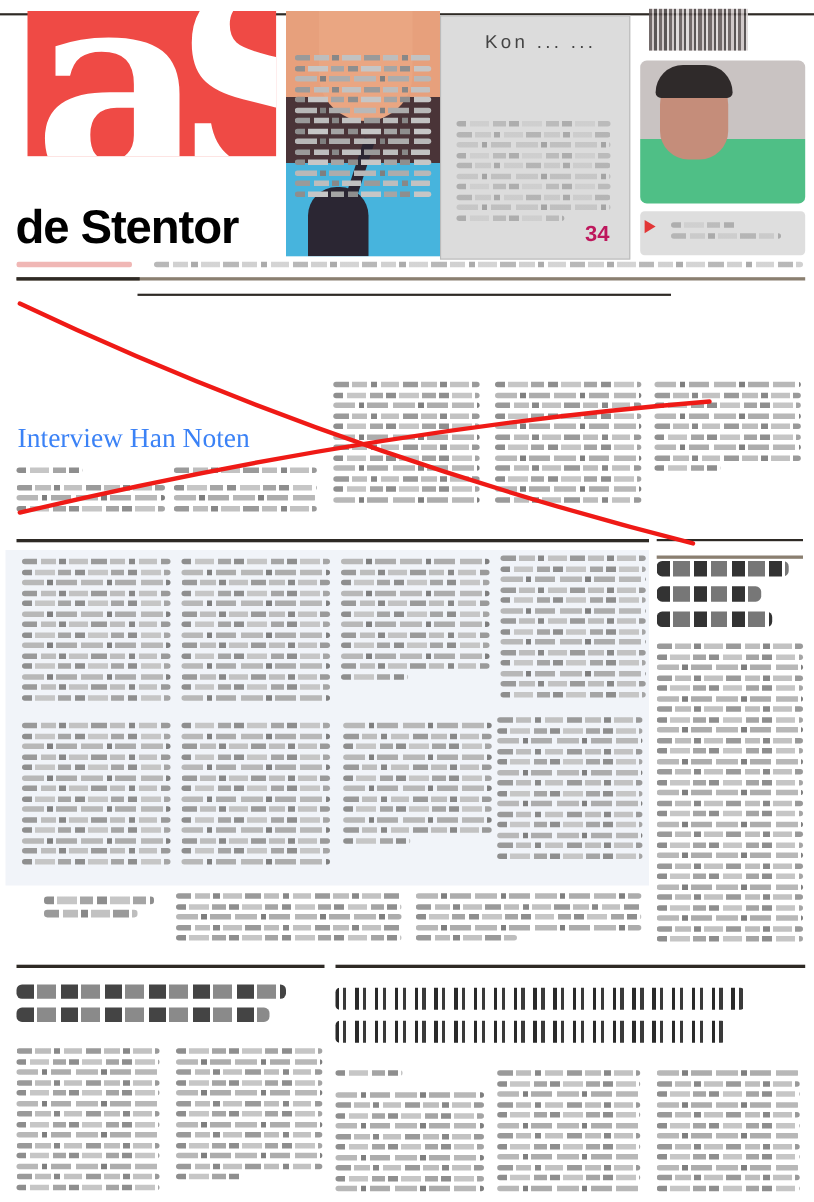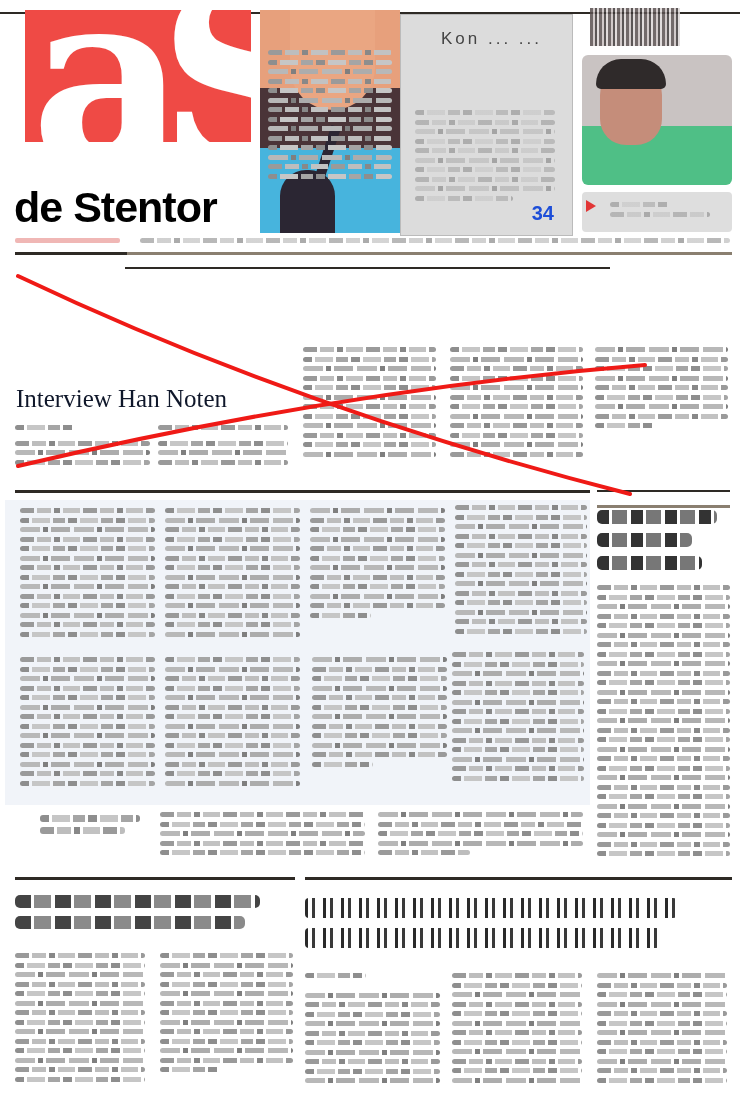--- a/index.html
+++ b/index.html
@@ -25,32 +25,32 @@
   .logo-sub { position: absolute; left: 15px; top: 238px; width: 105px; height: 5px; background: #f0b7b5; border-radius: 2px; }
 
   .photo1 { position: absolute; left: 260px; top: 10px; width: 140px; height: 223px; overflow: hidden;
             background: linear-gradient(180deg, #e7a07c 0 35%, #4a3438 35% 62%, #47b4dd 62% 100%); }
   .photo1 .face { position: absolute; left: 30px; top: 0; width: 85px; height: 100px; border-radius: 0 0 45px 45px; background: #eaa682; }
   .photo1 .person { position: absolute; left: 20px; top: 160px; width: 55px; height: 63px; background: #2b2633; border-radius: 26px 26px 0 0; }
   .photo1 .arm { position: absolute; left: 62px; top: 115px; width: 10px; height: 60px; background: #2b2633; transform: rotate(18deg); }
 
   .grey-box { position: absolute; left: 400px; top: 14px; width: 173px; height: 222px; background: #dcdcdc; border: 1px solid #bbb; }
   .box-title { position: absolute; left: 14px; top: 14px; font-size: 17px; color: #444; font-family: "Liberation Sans", sans-serif; letter-spacing: 3px; filter: blur(0.6px); margin-left: 26px; }
-  .box-page { position: absolute; right: 18px; bottom: 10px; font-family: "Liberation Sans", sans-serif; font-weight: bold; font-size: 20px; color: #1d4ed8; }
+  .box-page { position: absolute; right: 18px; bottom: 10px; font-family: "Liberation Sans", sans-serif; font-weight: bold; font-size: 20px; color: #be185d; }
 
   .barcode { position: absolute; left: 590px; top: 8px; width: 90px; height: 38px;
              background: repeating-linear-gradient(90deg, #5a5050 0 3px, #c9c0c0 3px 5px, #3e3838 5px 7px, #dcd6d6 7px 9px); opacity: .85; }
   .photo2 { position: absolute; left: 582px; top: 55px; width: 150px; height: 130px; border-radius: 6px; overflow: hidden;
             background: linear-gradient(180deg, #c9c3c2 0 55%, #4fbf86 55% 100%); }
   .photo2 .head { position: absolute; left: 18px; top: 10px; width: 62px; height: 80px; border-radius: 30px 30px 26px 26px; background: #c58d7a; }
   .photo2 .hair { position: absolute; left: 14px; top: 4px; width: 70px; height: 30px; border-radius: 30px 30px 6px 6px; background: #2f2a2a; }
   .teaser-box { position: absolute; left: 582px; top: 192px; width: 150px; height: 40px; border-radius: 4px; background: #dedede; }
   .play-icon { position: absolute; left: 4px; top: 8px; width: 0; height: 0; border-top: 6px solid transparent; border-bottom: 6px solid transparent; border-left: 10px solid #e23636; }
 
-  .headline-interview { position: absolute; left: 16px; top: 385px; font-family: "Liberation Serif", serif; font-size: 25px; color: #0f172a; white-space: nowrap; }
+  .headline-interview { position: absolute; left: 16px; top: 385px; font-family: "Liberation Serif", serif; font-size: 25px; color: #3b82f6; white-space: nowrap; }
 
   .shaded { position: absolute; left: 5px; top: 500px; width: 585px; height: 305px; background: #f1f4f9; }
   .sidebar-head { position: absolute; left: 597px; top: 510px; width: 130px; display:flex; flex-direction:column; gap:9px; }
   .sidebar-head .hb { height: 14px; border-radius: 5px; background: repeating-linear-gradient(90deg,#333 0 12px, transparent 12px 15px, #777 15px 30px, transparent 30px 34px); }
 
   .bottom-head-left { position: absolute; left: 15px; top: 895px; width: 255px; display:flex; flex-direction:column; gap:8px; }
   .bottom-head-left .hb { height: 13px; border-radius: 5px; background: repeating-linear-gradient(90deg,#444 0 16px, transparent 16px 19px, #8a8a8a 19px 36px, transparent 36px 40px); }
   .bottom-head-right { position: absolute; left: 305px; top: 898px; width: 380px; display:flex; flex-direction:column; gap:10px; }
   .bottom-head-right .hb { height: 20px; border-radius: 4px; background: repeating-linear-gradient(90deg,#2a2a2a 0 3px, transparent 3px 7px, #3a3a3a 7px 10px, transparent 10px 18px); }
 

